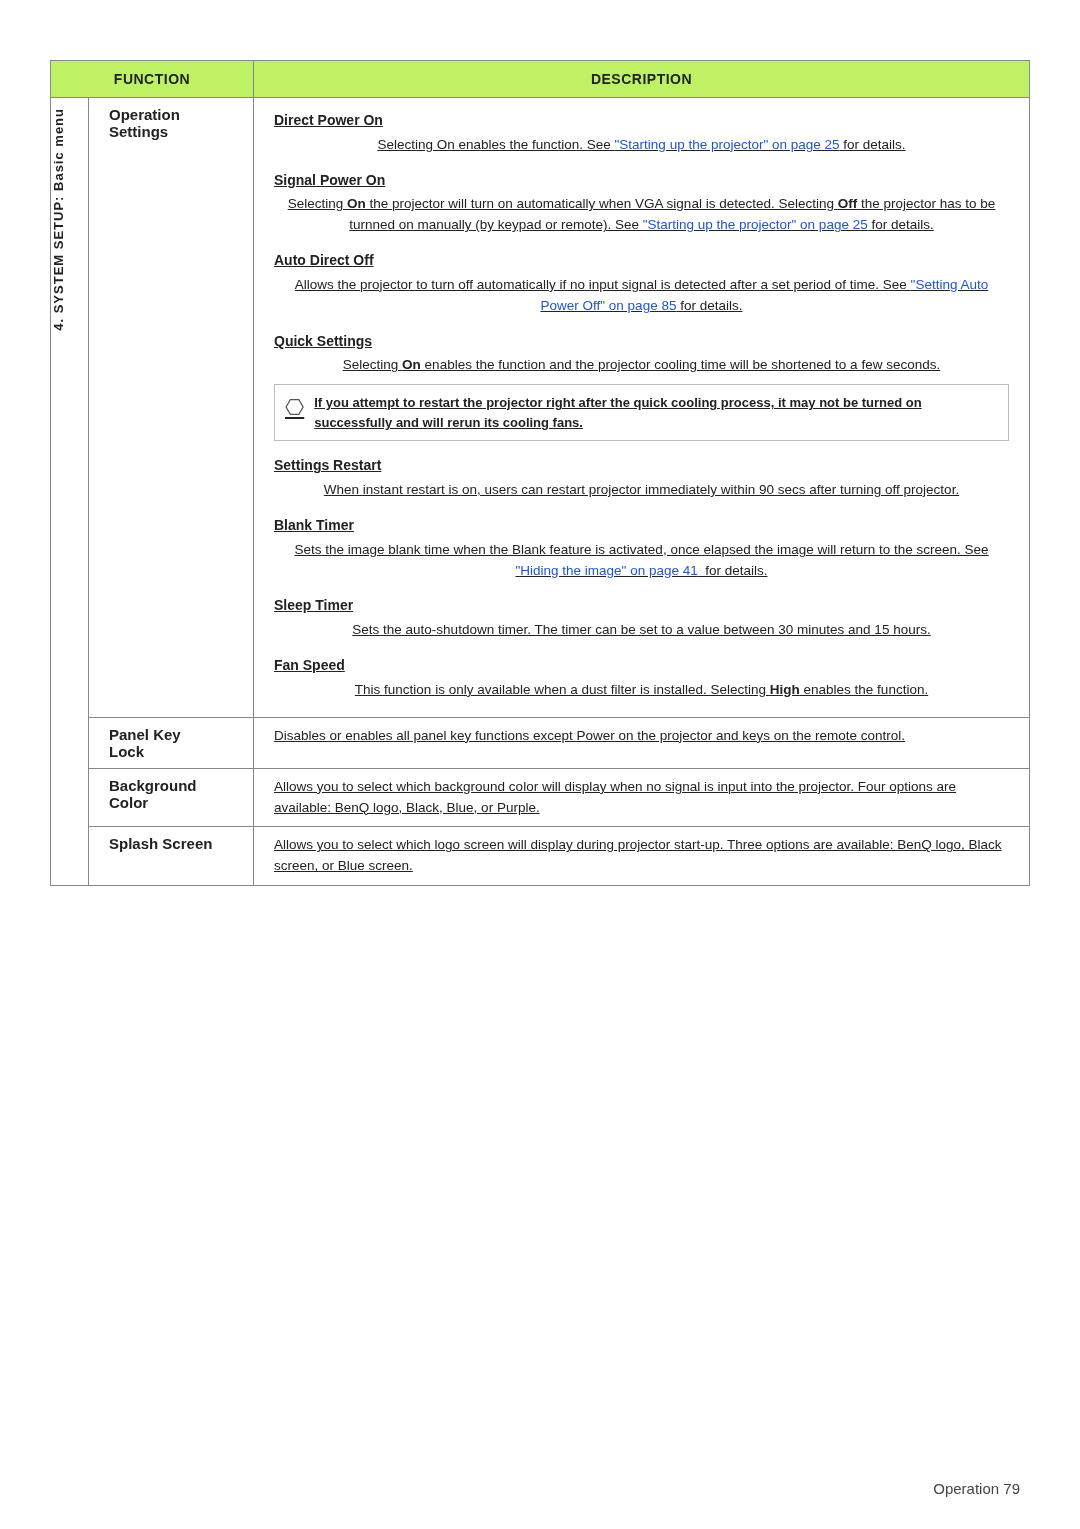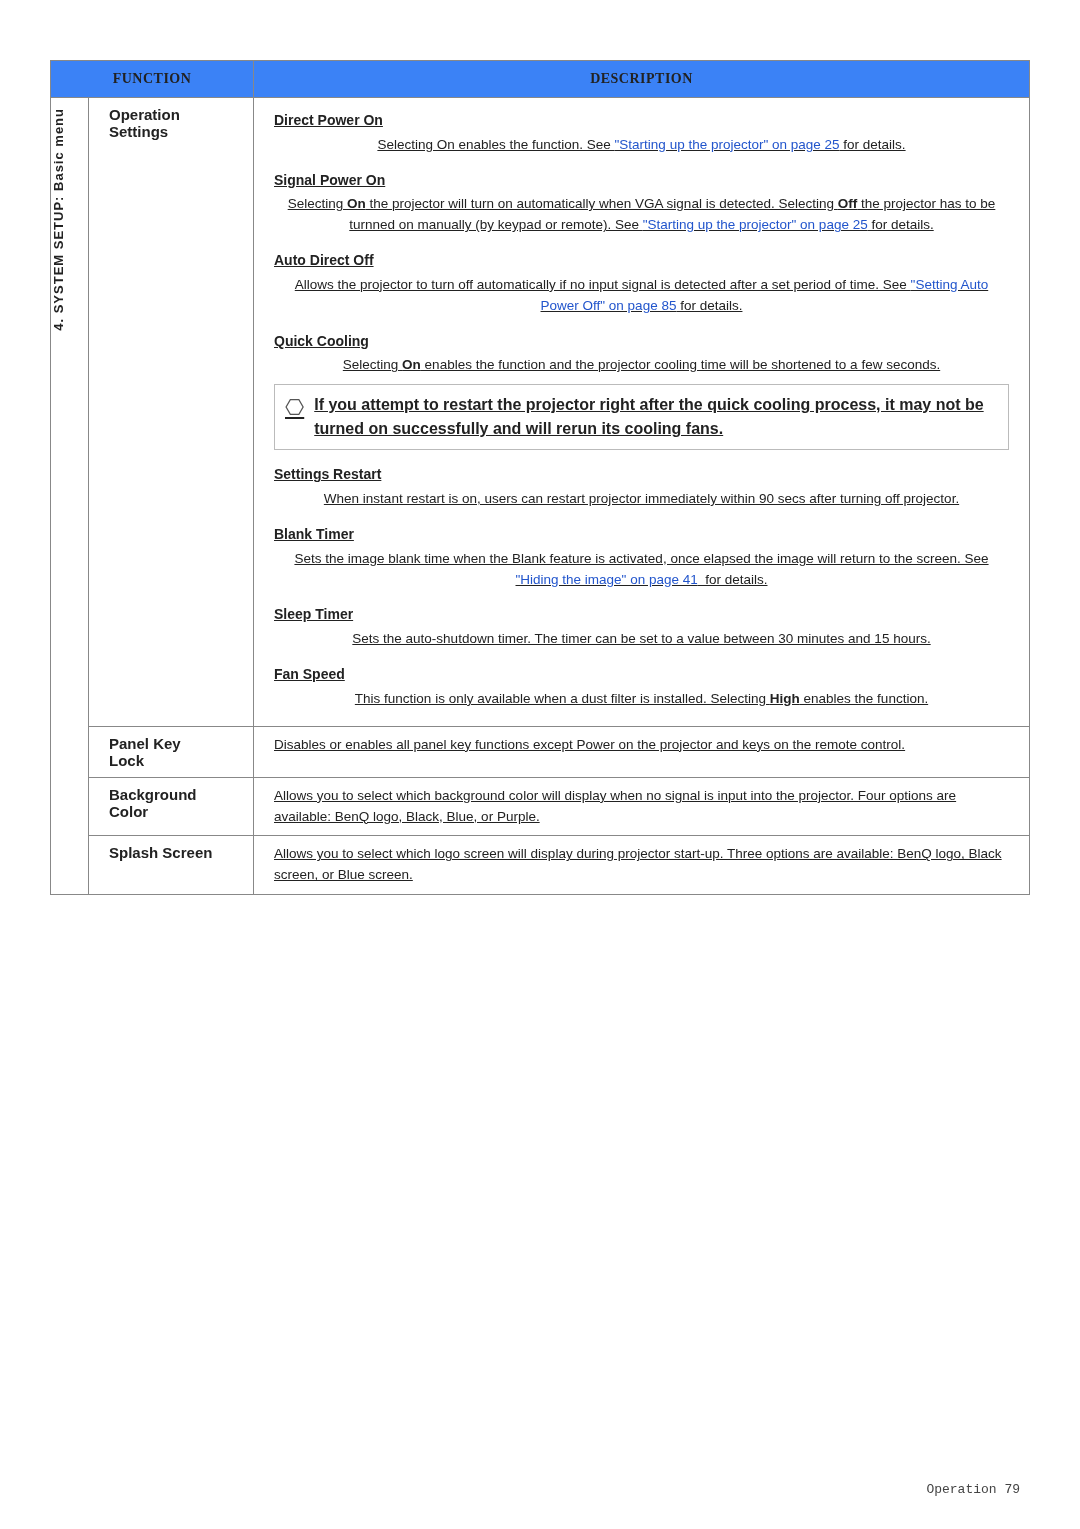--- a/index.html
+++ b/index.html
@@ -32,24 +32,23 @@
       vertical-align: top;
       padding: 8px 20px;
     }
 
     
     .header-row th {
       font-weight: bold;
       font-size: 14px;
       text-transform: uppercase;
       letter-spacing: 0.5px;
-      background: #3b82f6;
+      background: #bef264;
       padding: 10px 14px;
       border-bottom: 1.5px solid #888;
-      font-family: Liberation Serif, serif;
     }
 
     
     .sidebar-cell {
       width: 38px;
       padding: 0 !important;
       text-align: center;
       vertical-align: middle;
       border-right: 1.5px solid #888;
     }
@@ -125,33 +124,32 @@
     }
 
     .note-icon {
       font-size: 22px;
       color: #555;
       flex-shrink: 0;
       margin-top: -2px;
     }
 
     .note-text {
-      font-size: 16px;
+      font-size: 13px;
       font-weight: bold;
       line-height: 1.5;
     }
 
     
     .page-footer {
       position: absolute;
       bottom: 32px;
       right: 60px;
-      font-size: 13px;
+      font-size: 15px;
       color: #444;
-      font-family: Liberation Mono, monospace;
     }
 
     .bold { font-weight: bold; }
   </style>
 </head>
 <body>
 
 <div class="page-container">
 
   <table class="main-table">
@@ -178,21 +176,21 @@
 
           <span class="desc-heading">Direct Power On</span>
           <span class="desc-text">Selecting On enables the function. See <a class="link-blue">"Starting up the projector" on page 25</a> for details.</span>
 
           <span class="desc-heading">Signal Power On</span>
           <span class="desc-text">Selecting <span class="bold">On</span> the projector will turn on automatically when VGA signal is detected. Selecting <span class="bold">Off</span> the projector has to be turnned on manually (by keypad or remote). See <a class="link-blue">"Starting up the projector" on page 25</a> for details.</span>
 
           <span class="desc-heading">Auto Direct Off</span>
           <span class="desc-text">Allows the projector to turn off automatically if no input signal is detected after a set period of time. See <a class="link-blue">"Setting Auto Power Off" on page 85</a> for details.</span>
 
-          <span class="desc-heading">Quick Cooling</span>
+          <span class="desc-heading">Quick Settings</span>
           <span class="desc-text">Selecting <span class="bold">On</span> enables the function and the projector cooling time will be shortened to a few seconds.</span>
           <div class="note-box">
             <span class="note-icon">⎔</span>
             <span class="note-text">If you attempt to restart the projector right after the quick cooling process, it may not be turned on successfully and will rerun its cooling fans.</span>
           </div>
 
           <span class="desc-heading">Settings Restart</span>
           <span class="desc-text">When instant restart is on, users can restart projector immediately within 90 secs after turning off projector.</span>
 
           <span class="desc-heading">Blank Timer</span>

